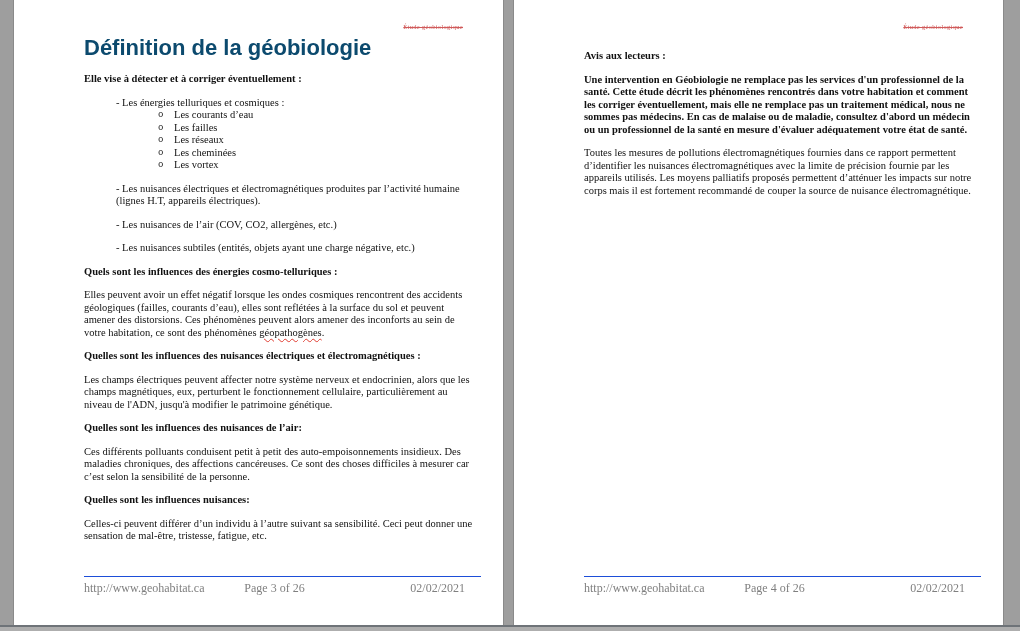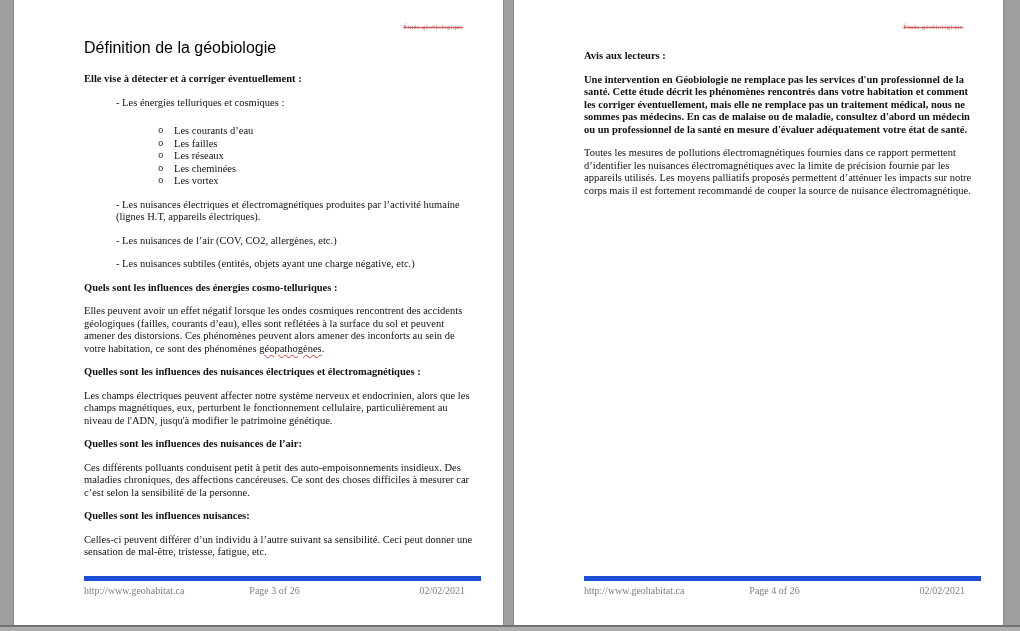--- a/index.html
+++ b/index.html
@@ -49,31 +49,31 @@
     top: 0; left: 70px;
     width: 392px;
     font-size: 10.5px;
     line-height: 12.5px;
   }
   .content-left  { padding-top: 38px; }
   .content-right { padding-top: 50px; }
 
   .doc-title {
     font-family: "Liberation Sans", sans-serif;
-    font-weight: normal;
-    font-size: 16px;
+    font-weight: bold;
+    font-size: 22px;
     line-height: 20px;
     margin-bottom: 15px;
-    color: #000000;
+    color: #0c4a6e;
   }
 
   .para { margin-bottom: 11px; }
   .bold-head { font-weight: bold; margin-bottom: 11px; }
   .dash-item { margin-left: 32px; margin-bottom: 11px; }
-  .dash-item.tight { margin-bottom: 16px; }
+  .dash-item.tight { margin-bottom: 0; }
 
   .sub-list { margin-left: 74px; margin-bottom: 11px; }
   .sub-item { display: flex; }
   .sub-bullet {
     width: 16px;
     font-family: "Liberation Mono", monospace;
     font-size: 9px;
     line-height: 12.5px;
   }
 
@@ -81,23 +81,23 @@
     text-decoration: underline wavy #e03c31 1px;
     text-underline-offset: 2px;
   }
 
   .page-footer {
     position: absolute;
     left: 70px; right: 22px;
     bottom: 30px;
     display: flex;
     align-items: flex-start;
-    font-size: 10px;
+    font-size: 12px;
     color: #7f7f7f;
-    border-top: 5px solid #1d4ed8;
+    border-top: 1px solid #1d4ed8;
     padding-top: 4px;
   }
   .footer-url  { flex: 1 1 0; text-align: left; }
   .footer-page { flex: 1 1 0; text-align: center; }
   .footer-date { flex: 1 1 0; text-align: right; padding-right: 16px; }
 </style>
 </head>
 <body>
 
 <div class="canvas">

